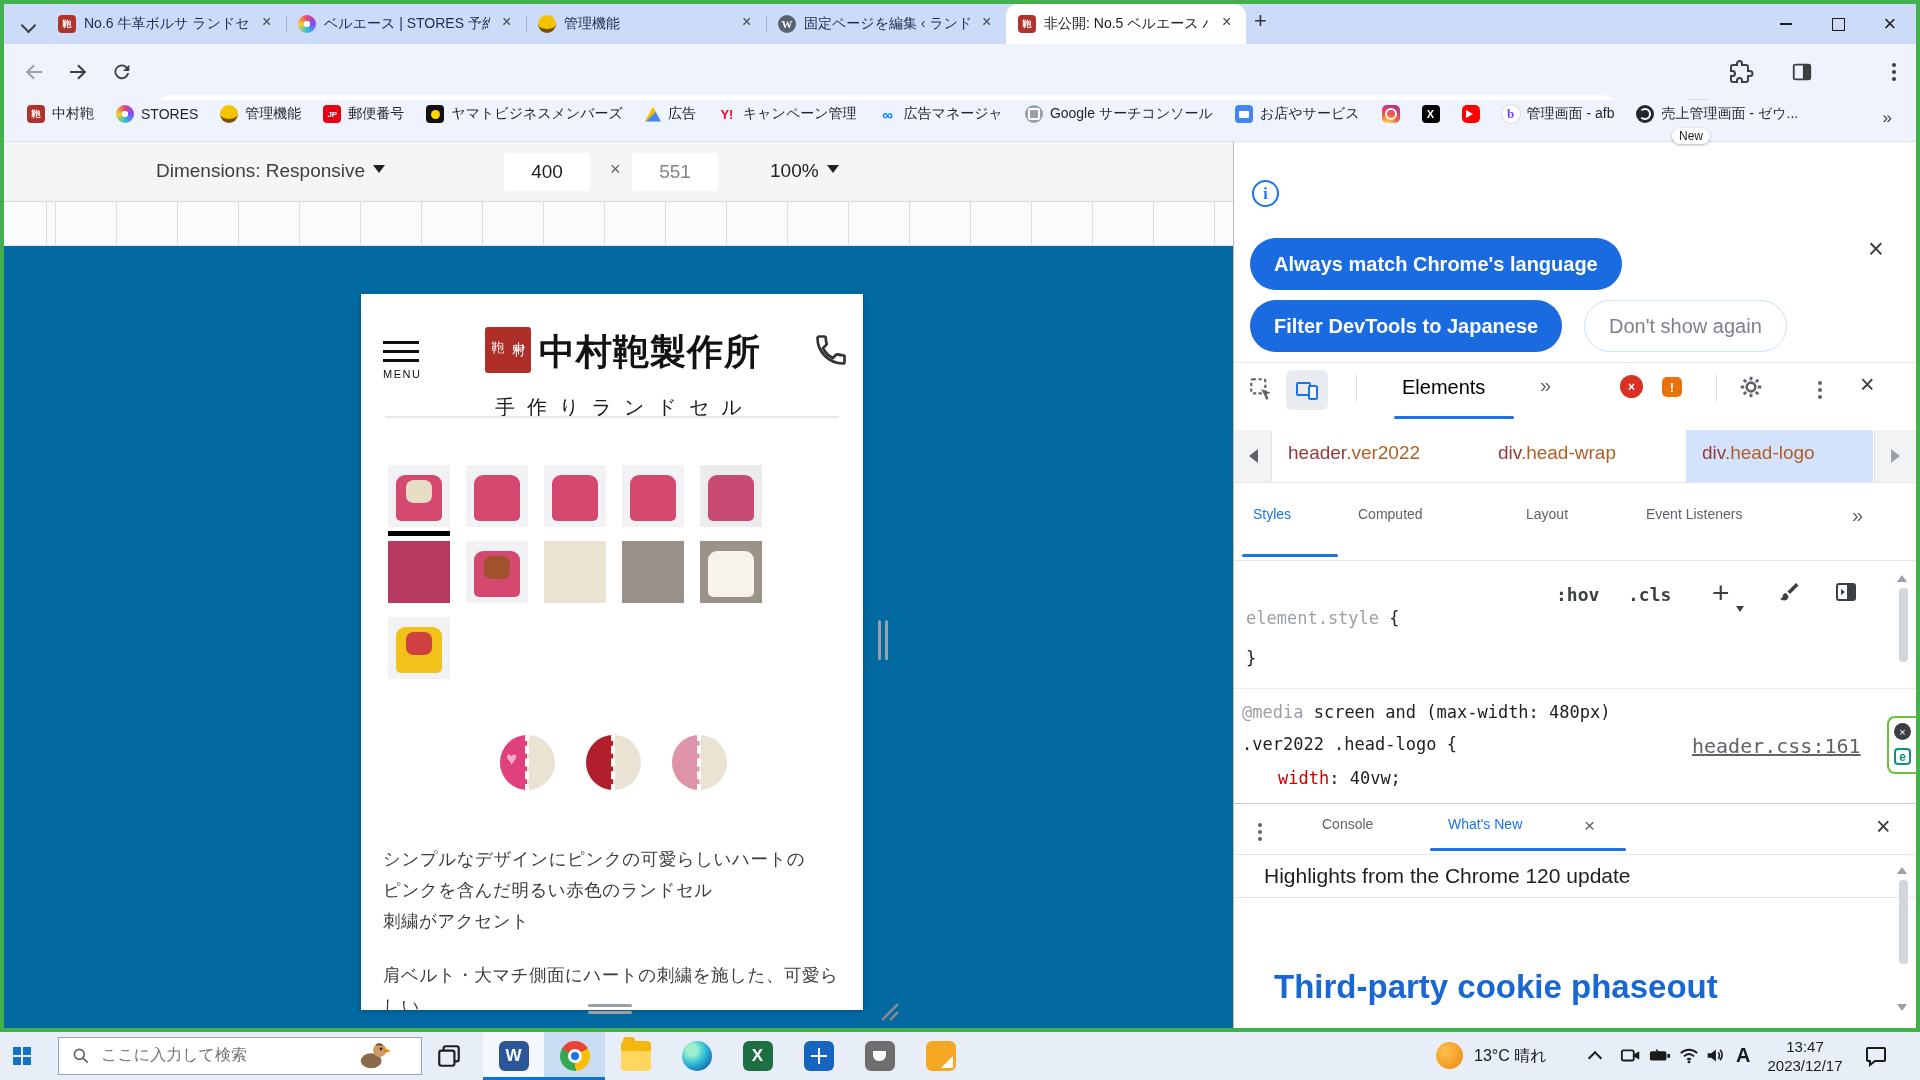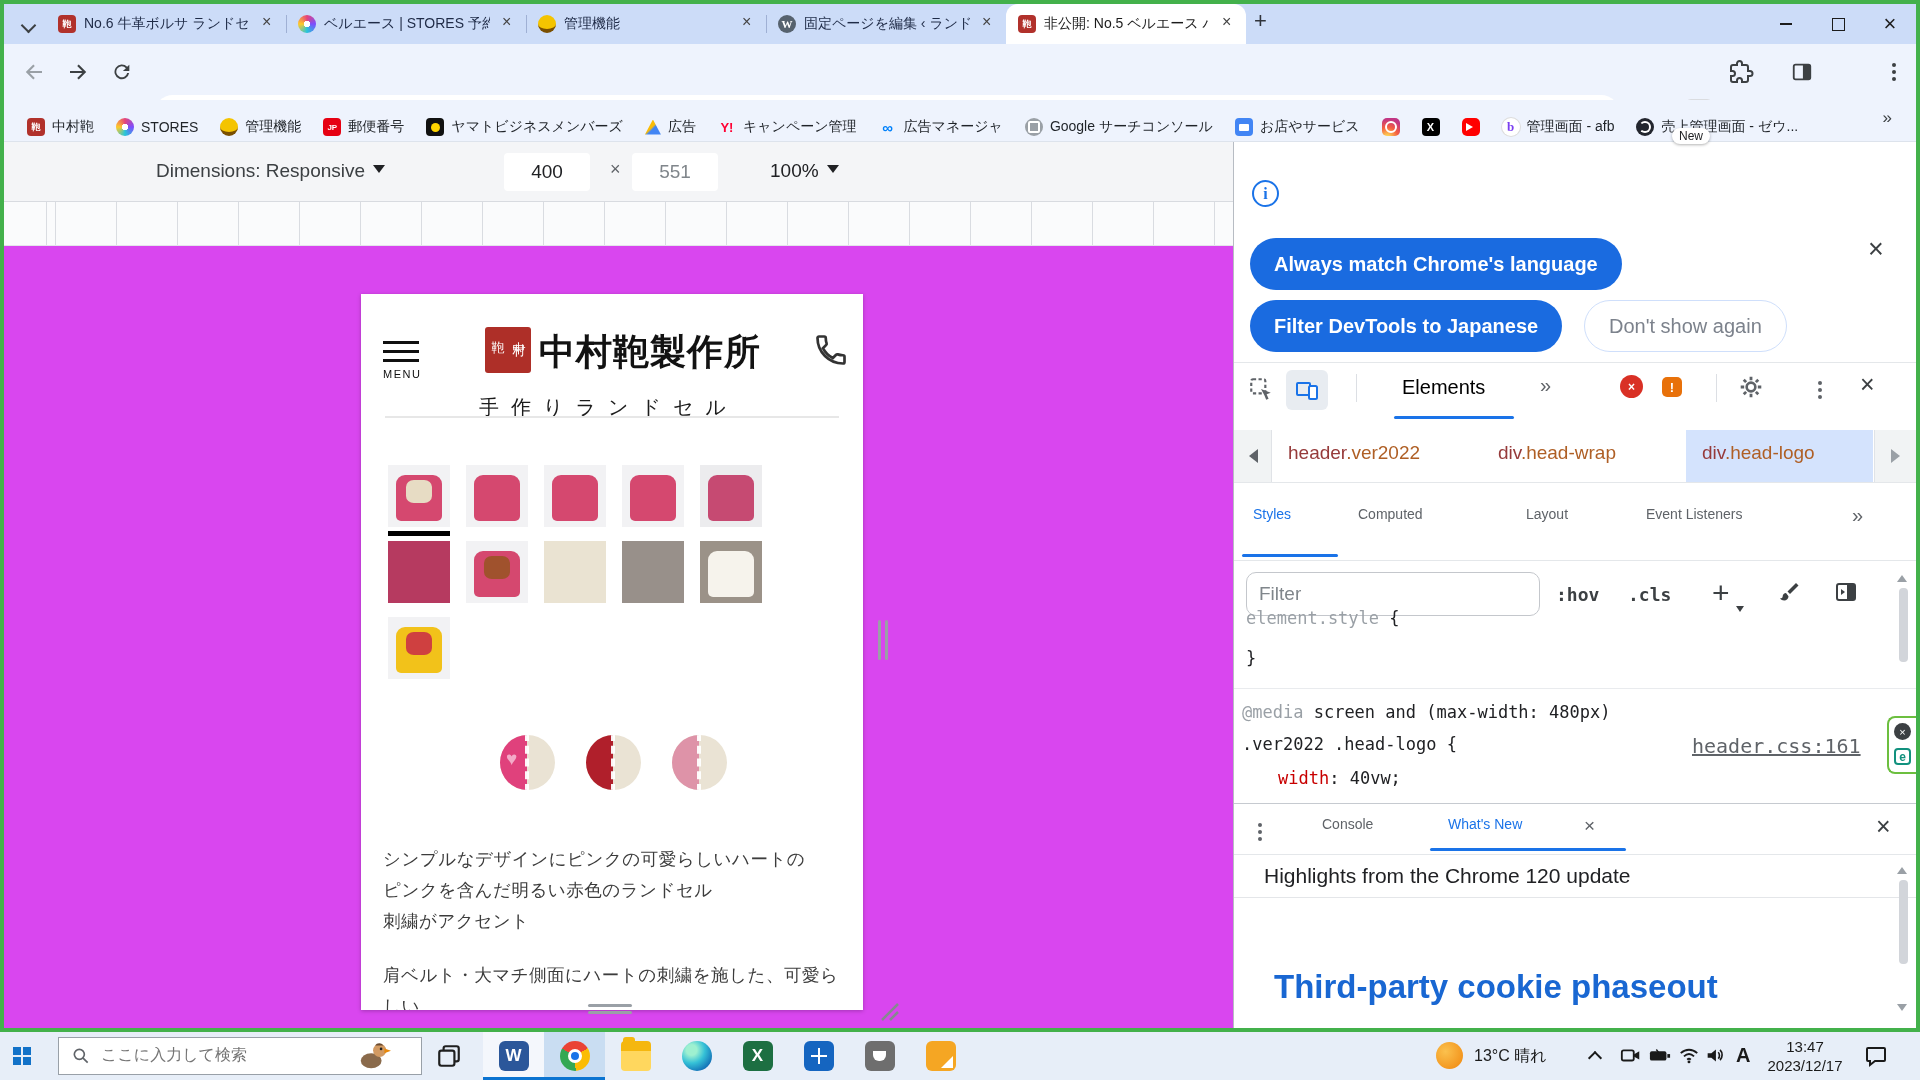--- a/index.html
+++ b/index.html
@@ -41,21 +41,21 @@
   #urltext{font-size:17px;color:#202124;margin-left:14px;white-space:nowrap}
   .newbadge{position:absolute;left:1668px;top:84px;background:#fff;border-radius:8px;padding:1px 7px;font-size:12px;color:#202124;box-shadow:0 1px 3px rgba(0,0,0,.3);z-index:3}
   .toolsep{position:absolute;left:1768px;top:58px;width:1px;height:26px;background:#c4c9d4}
   .kebab{width:4px;height:4px;border-radius:50%;background:#3c4043;box-shadow:0 -7px 0 #3c4043,0 7px 0 #3c4043}
   .ext-line{position:absolute;left:1634px;top:58px;width:26px;height:26px;border-radius:6px;background:#9aa0a6;display:flex;align-items:center;justify-content:center}
   .ext-line::after{content:"";width:16px;height:12px;background:#fff;border-radius:6px}
   .ext-new{position:absolute;left:1682px;top:56px;width:26px;height:26px;border-radius:5px;background:#fff;box-shadow:0 0 0 1px #dadce0;overflow:hidden}
   .ext-new::after{content:"";position:absolute;left:3px;top:8px;width:20px;height:16px;background:#1a73e8;border-radius:60% 40% 0 0/100% 60% 0 0}
   .avatar-stamp{position:absolute;left:1830px;top:56px;width:28px;height:28px;border-radius:5px;background:#b1312b;color:#fff;display:flex;align-items:center;justify-content:center;font-size:12px;font-family:"Liberation Serif",serif}
   
-  #bookmarksbar{position:absolute;left:4px;top:100px;right:4px;height:42px;background:#eef3fd;display:flex;align-items:flex-end;padding-left:14px;border-bottom:1px solid #dde3ec}
+  #bookmarksbar{position:absolute;left:4px;top:100px;right:4px;height:42px;background:#eef3fd;display:flex;align-items:flex-start;padding-left:14px;border-bottom:1px solid #dde3ec}
   #bookmarks-list{display:flex;align-items:center;gap:4px}
   .bm-item{display:flex;align-items:center;gap:7px;padding:5px 9px;border-radius:8px}
   .bm-label{font-size:14px;color:#1f2328;white-space:nowrap}
   .bm-ic{width:18px;height:18px;flex:none;border-radius:4px;display:flex;align-items:center;justify-content:center;color:#fff;font-weight:bold;font-size:9px;position:relative}
   .bm-stamp{background:#b1312b;font-family:"Liberation Serif",serif}.bm-stamp::after{content:"鞄"}
   .bm-stores{border-radius:50%;background:radial-gradient(circle,#fff 0 3px,transparent 3.5px),conic-gradient(#e5447b,#7c4dff,#26c6da,#ffca28,#e5447b)}
   .bm-hat{border-radius:50%;background:#f4c400;border-bottom:4px solid #7a4f00}
   .bm-jp{background:#e60012}.bm-jp::after{content:"JP";font-size:8px}
   .bm-yamato{background:#111}.bm-yamato::after{content:"";width:9px;height:9px;border-radius:50%;background:#ffd400}
   .bm-google-ads{border-radius:0;width:16px;height:15px;clip-path:polygon(50% 0,100% 100%,0 100%);background:linear-gradient(135deg,#fbbc04 45%,#4285f4 55%)}
@@ -75,30 +75,30 @@
   #devicebar{position:absolute;left:4px;top:142px;width:1229px;height:60px;background:#f4f5f7;border-bottom:1px solid #d8dbe0}
   .dim-label{position:absolute;left:152px;top:18px;font-size:19px;color:#3c4043}
   .caret{display:inline-block;width:0;height:0;border:6px solid transparent;border-top:8px solid #202124;vertical-align:-2px;margin-left:8px}
   .dim-input{position:absolute;top:11px;width:86px;height:38px;border:none;border-radius:4px;background:#fff;text-align:center;font-size:19px;color:#202124;font-family:inherit}
   .dim-input.gray{color:#80868b}
   .dim-x{position:absolute;left:606px;top:17px;font-size:18px;color:#5f6368}
   .zoom-label{position:absolute;left:766px;top:18px;font-size:19px;color:#202124}
   
   #ruler{position:absolute;left:4px;top:202px;width:1229px;height:44px;background:#fafbfc;border-bottom:1px solid #e3e6ea;
     background-image:repeating-linear-gradient(90deg,#d9dce1 0 1px,transparent 1px 61px);background-position:51px 0}
-  #workspace{position:absolute;left:4px;top:246px;width:1229px;height:782px;background:#d946ef}
+  #workspace{position:absolute;left:4px;top:246px;width:1229px;height:782px;background:#0369a1}
   
   #canvas{position:absolute;left:357px;top:48px;width:502px;height:716px;background:#fff;box-shadow:0 1px 4px rgba(0,0,0,.25);overflow:hidden}
   .hbar{position:absolute;left:22px;width:36px;height:3px;background:#101010}
   .menu-label{position:absolute;left:22px;top:74px;font-size:11px;letter-spacing:1.5px;color:#101010}
   .stamp{position:absolute;left:124px;top:33px;width:46px;height:46px;background:#ae2f28;border-radius:3px;color:#fff;
     display:flex;flex-direction:row-reverse;justify-content:center;gap:3px;padding-top:4px;font-family:"Liberation Serif","DejaVu Serif",serif}
   .stamp span{writing-mode:vertical-rl;font-size:13px;letter-spacing:2px}
   .logo-title{position:absolute;left:178px;top:34px;font-size:36px;font-weight:700;letter-spacing:1px;color:#121212;font-family:"Liberation Serif","DejaVu Serif",serif;white-space:nowrap}
-  .logo-sub{position:absolute;left:118px;top:100px;font-size:20px;letter-spacing:12px;color:#1c1c1c;font-family:"Liberation Serif","DejaVu Serif",serif;white-space:nowrap}
+  .logo-sub{position:absolute;left:134px;top:100px;font-size:20px;letter-spacing:12px;color:#1c1c1c;font-family:"Liberation Serif","DejaVu Serif",serif;white-space:nowrap}
   .page-divider{position:absolute;left:24px;top:122px;width:454px;height:2px;background:#e7e7e7}
   #thumbnail-grid{position:absolute;left:27px;top:171px;width:382px;display:flex;flex-wrap:wrap;column-gap:16px;row-gap:14px}
   .thumb{position:relative;width:62px;height:62px;flex:none}
   .thumb-shape{position:absolute;left:13%;right:13%;top:16%;bottom:10%;border-radius:9px 9px 5px 5px}
   .thumb-accent{position:absolute;top:24%;left:50%;transform:translateX(-50%);width:42%;height:38%;border-radius:30%}
   .thumb-sel{position:absolute;left:0;right:0;bottom:-9px;height:5px;background:#000}
   #swatches{position:absolute;left:139px;top:441px;display:flex;gap:31px}
   .swatch{position:relative;width:55px;height:55px;border-radius:50%;overflow:hidden}
   .sw-left{position:absolute;left:0;top:0;bottom:0;width:49%}
   .sw-dash{position:absolute;left:46%;top:-2px;bottom:-2px;width:0;border-left:4px dashed rgba(255,255,255,.95)}
@@ -485,21 +485,20 @@
   <div class="dt-border" style="top:340px"></div>
 
   <div class="sub-tab" style="left:19px;top:364px;color:#1a73e8">Styles</div>
   <div class="dt-underline" style="left:8px;top:412px;width:96px"></div>
   <div class="sub-tab" style="left:124px;top:364px">Computed</div>
   <div class="sub-tab" style="left:292px;top:364px">Layout</div>
   <div class="sub-tab" style="left:412px;top:364px">Event Listeners</div>
   <div class="dt-more" style="left:618px;top:362px"></div>
   <div class="dt-border" style="top:418px"></div>
 
-  <input class="filter-input" placeholder="Filter" style="">
   <div class="toggle" style="left:322px">:hov</div>
   <div class="toggle" style="left:394px">.cls</div>
   <div class="plus-btn"></div>
   <div class="plus-caret"></div>
   <div style="position:absolute;left:542px;top:438px">
     <svg width="24" height="24" viewBox="0 0 24 24">
       <path d="M20 3l-8.5 8.5 2.5 2.5L22.5 5.5z" fill="#3c4043"></path>
       <path d="M10 13c-1.8 0-3.3 1.5-3.3 3.3 0 1.4-1.1 2.2-2.7 2.2 1 1.3 2.5 2 4.2 2 2.4 0 4.3-1.9 4.3-4.3z" fill="#3c4043"></path>
     </svg>
   </div>

